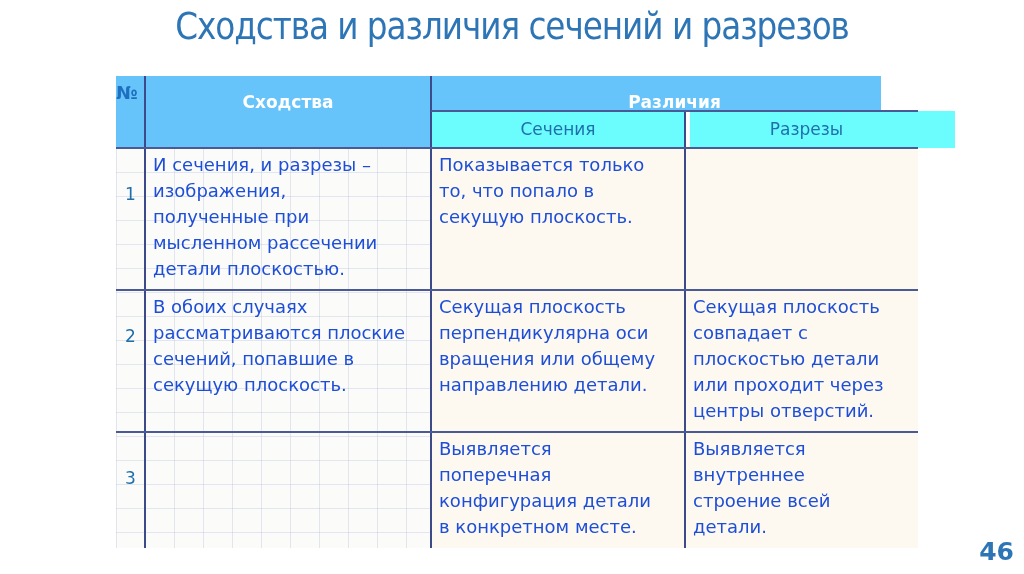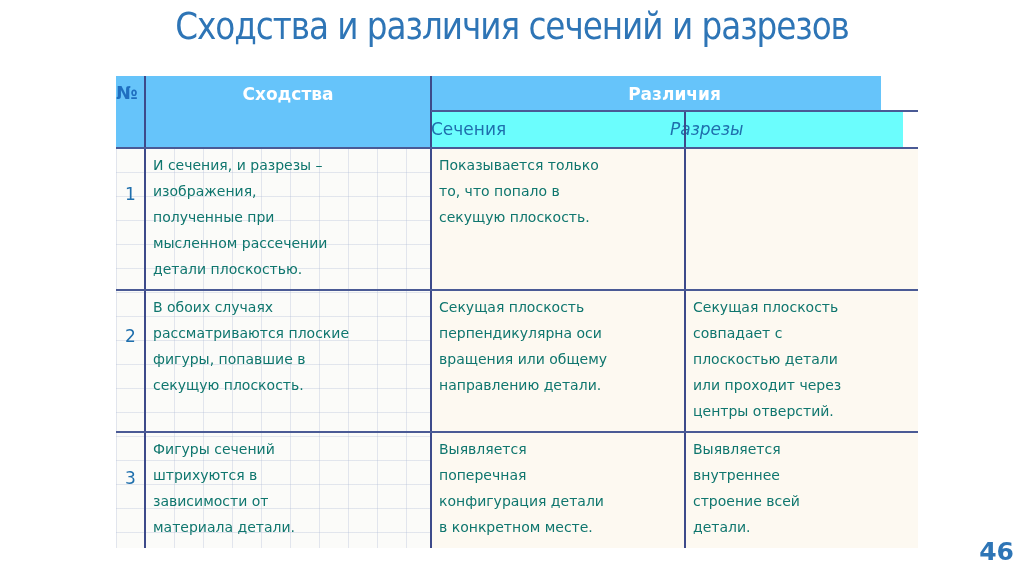--- a/index.html
+++ b/index.html
@@ -21,26 +21,26 @@
       background-image:
         linear-gradient(to right, rgba(180,190,215,0.35) 1px, transparent 1px),
         linear-gradient(to bottom, rgba(180,190,215,0.35) 1px, transparent 1px);
       background-size: 29px 24px;
     }
     .cell { position: absolute; box-sizing: border-box; }
     .hdr1 { background: #66c4fa; }
     .hdr2 { background: #6bfdfd; }
     .diff-bg { background: #fdf9f1; }
     .hdr-text-bold {
-      font-weight: bold; color: #ffffff; font-size: 17px; text-align: center;
+      font-weight: bold; color: #ffffff; font-size: 17px; text-align: center; margin-top: 8px;
     }
     .num-hdr { color: #1f6fc0; font-weight: bold; font-size: 18px; }
-    .sub-hdr { color: #1f6fad; font-size: 17px; }
+    .sub-hdr { color: #1f6fad; font-size: 17px; text-align: center; }
     .body-text {
-      color: #0f766e; font-size: 14px; line-height: 26px; padding: 4px 12px 0 8px;
+      color: #1d4ed8; font-size: 18px; line-height: 26px; padding: 4px 12px 0 8px;
       white-space: pre-line;
     }
     .row-num { color: #1f6fad; font-size: 17px; text-align: center; }
     .vline { position: absolute; width: 2px; background: #3d4a8a; }
     .hline { position: absolute; height: 2px; background: #4a5a95; }
     .page-num {
       position: absolute; right: 10px; bottom: 8px; font-weight: bold; font-size: 25px; color: #2e75b6;
     }
   </style>
 </head>
@@ -56,56 +56,52 @@
   </div>
   <div class="cell hdr1" style="left:29px;top:0;width:286px;height:72px;">
     <div class="hdr-text-bold" style="position:absolute;left:0;width:286px;top:8px;">Сходства</div>
   </div>
   <div class="cell hdr1" style="left:315px;top:0;width:450px;height:35px;">
     <div class="hdr-text-bold" style="position:absolute;left:0;width:487px;top:8px;">Различия</div>
   </div>
   <div class="cell hdr2" style="left:315px;top:35px;width:254px;height:37px;">
     <div class="sub-hdr" style="position:absolute;left:0;width:254px;top:8px;">Сечения</div>
   </div>
-  <div class="cell hdr2" style="left:554px;top:35px;width:233px;height:37px;font-style:italic;">
+  <div class="cell hdr2" style="left:574px;top:35px;width:265px;height:37px;">
     <div class="sub-hdr" style="position:absolute;left:0;width:233px;top:8px;">Разрезы</div>
   </div>
 
   <div class="cell diff-bg" style="left:315px;top:72px;width:487px;height:400px;"></div>
 
   <div class="cell row-num" style="left:0;top:108px;width:29px;">1</div>
   <div class="cell body-text" style="left:29px;top:72px;width:286px;">И сечения, и разрезы –
 изображения,
 полученные при
 мысленном рассечении
 детали плоскостью.</div>
   <div class="cell body-text" style="left:315px;top:72px;width:302px;">Показывается только
 то, что попало в
 секущую плоскость.</div>
 
   <div class="cell row-num" style="left:0;top:250px;width:29px;">2</div>
   <div class="cell body-text" style="left:29px;top:214px;width:286px;">В обоих случаях
 рассматриваются плоские
-фигуры, попавшие в
+сечений, попавшие в
 секущую плоскость.</div>
   <div class="cell body-text" style="left:315px;top:214px;width:254px;">Секущая плоскость
 перпендикулярна оси
 вращения или общему
 направлению детали.</div>
   <div class="cell body-text" style="left:569px;top:214px;width:233px;">Секущая плоскость
 совпадает  с
 плоскостью детали
 или проходит через
 центры отверстий.</div>
 
   <div class="cell row-num" style="left:0;top:392px;width:29px;">3</div>
-  <div class="cell body-text" style="left:29px;top:356px;width:286px;">Фигуры сечений
-штрихуются в
-зависимости от
-материала детали.</div>
   <div class="cell body-text" style="left:315px;top:356px;width:254px;">Выявляется
 поперечная
 конфигурация детали
 в конкретном месте.</div>
   <div class="cell body-text" style="left:569px;top:356px;width:233px;">Выявляется
 внутреннее
 строение всей
 детали.</div>
 
   <div class="vline" style="left:28px;top:0;height:472px;"></div>

